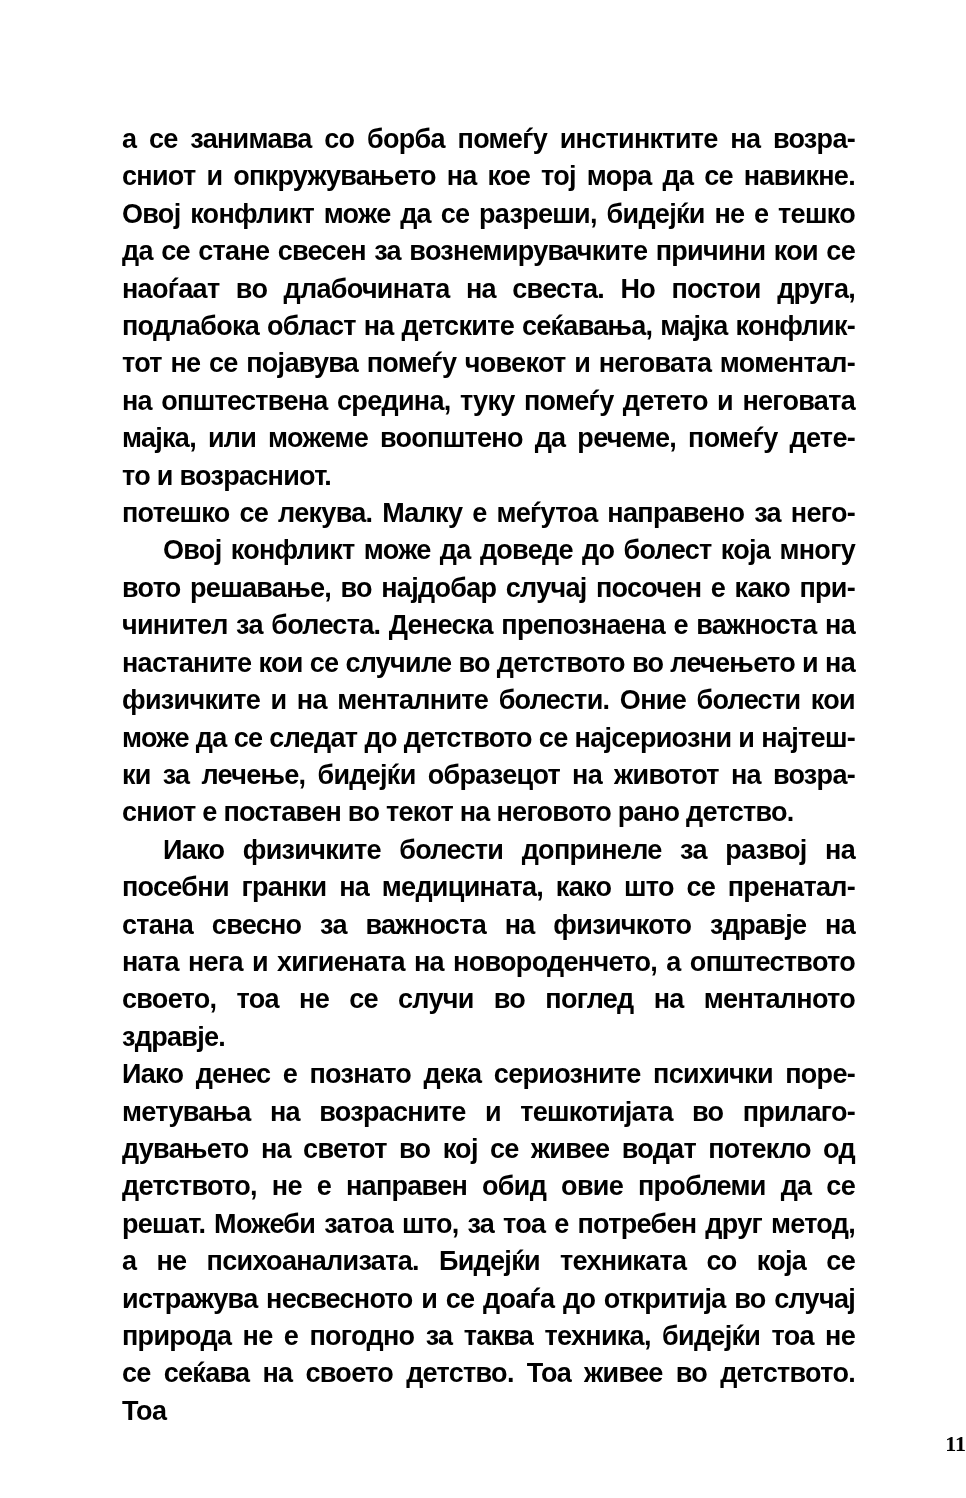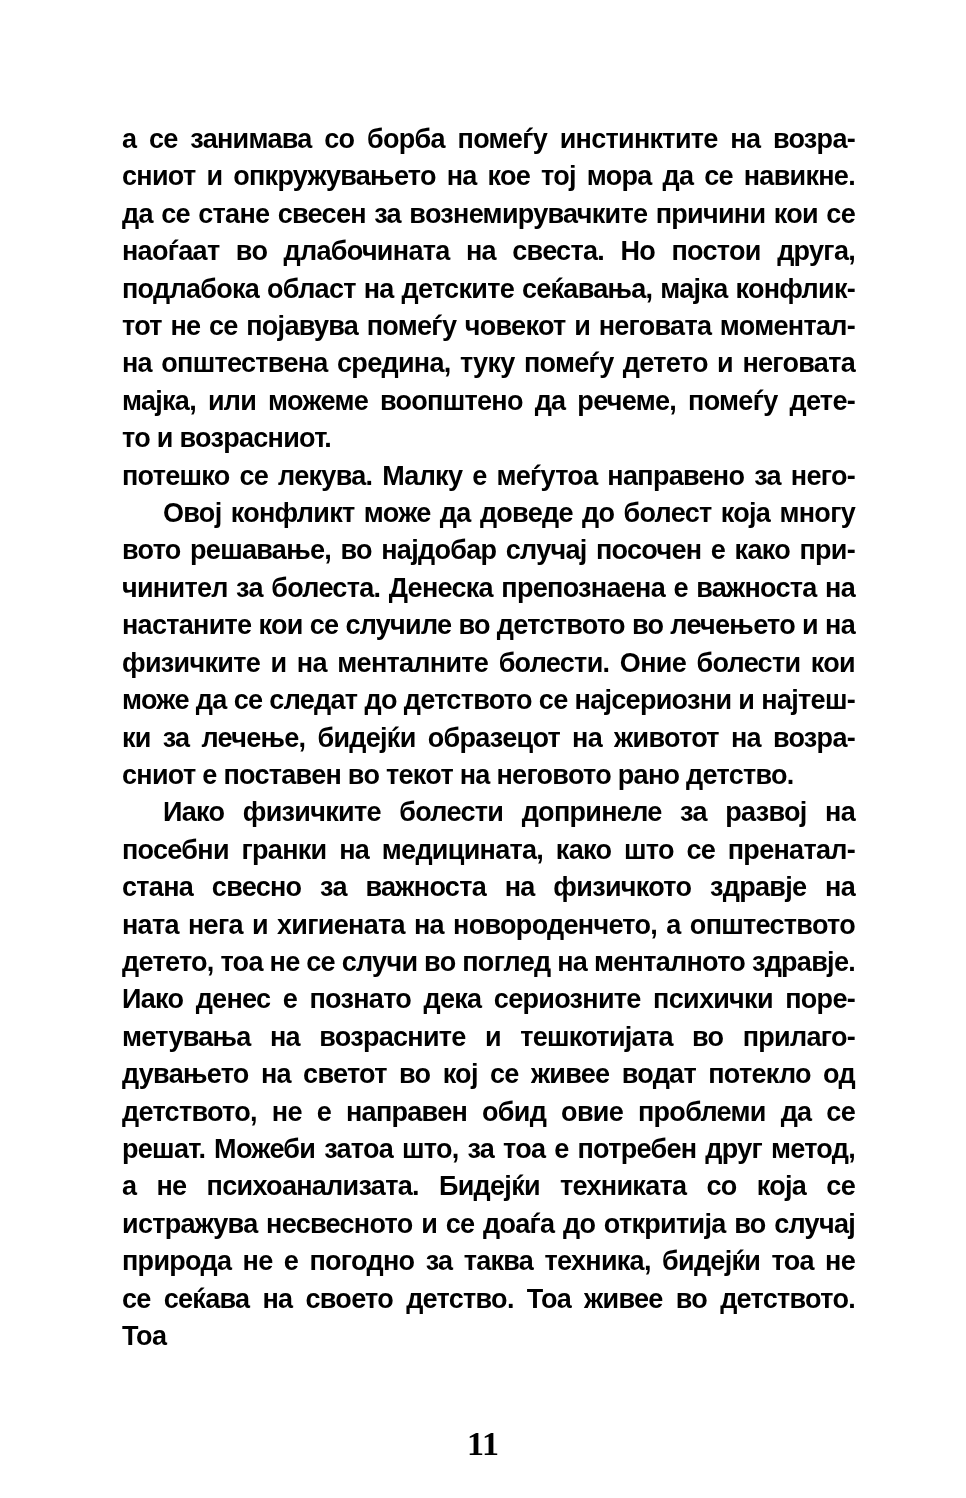--- a/index.html
+++ b/index.html
@@ -45,35 +45,36 @@
     text-align-last: left;
   }
   .line.first-indented {
     text-indent: 41px;
   }
   .page-number {
     position: absolute;
     top: 1424px;
     left: 0;
     width: 100%;
-    text-align: center;
+    text-align: right;
     font-family: "Liberation Serif", serif;
-    font-size: 34px;
+    font-size: 22px;
     line-height: 40px;
     color: #000000;
   }
 </style>
 </head>
 <body>
 
 <div class="page">
   <div class="text-block">
       <div class="para">
         <div class="line">а се занимава со борба помеѓу инстинктите на возра-</div>
         <div class="line">сниот и опкружувањето на кое тој мора да се навикне.</div>
+        <div class="line">Овој конфликт може да се разреши, бидејќи не е тешко</div>
         <div class="line">да се стане свесен за вознемирувачките причини кои се</div>
         <div class="line">наоѓаат во длабочината на свеста. Но постои друга,</div>
         <div class="line">подлабока област на детските сеќавања, мајка конфлик-</div>
         <div class="line">тот не се појавува помеѓу човекот и неговата моментал-</div>
         <div class="line">на општествена средина, туку помеѓу детето и неговата</div>
         <div class="line">мајка, или можеме воопштено да речеме, помеѓу дете-</div>
         <div class="line para-last">то и возрасниот.</div>
       </div>
       <div class="para">
         <div class="line">потешко се лекува. Малку е меѓутоа направено за него-</div>
@@ -84,21 +85,21 @@
         <div class="line">физичките и на менталните болести. Оние болести кои</div>
         <div class="line">може да се следат до детството се најсериозни и најтеш-</div>
         <div class="line">ки за лечење, бидејќи образецот на животот на возра-</div>
         <div class="line para-last">сниот е поставен во текот на неговото рано детство.</div>
       </div>
       <div class="para">
         <div class="line first-indented">Иако физичките болести допринеле за развој на</div>
         <div class="line">посебни гранки на медицината, како што се пренатал-</div>
         <div class="line">стана свесно за важноста на физичкото здравје на</div>
         <div class="line">ната нега и хигиената на новороденчето, а општеството</div>
-        <div class="line">детето, тоа не се случи во поглед на менталното здравје.</div>
+        <div class="line">своето, тоа не се случи во поглед на менталното здравје.</div>
         <div class="line">Иако денес е познато дека сериозните психички поре-</div>
         <div class="line">метувања на возрасните и тешкотијата во прилаго-</div>
         <div class="line">дувањето на светот во кој се живее водат потекло од</div>
         <div class="line">детството, не е направен обид овие проблеми да се</div>
         <div class="line">решат. Можеби затоа што, за тоа е потребен друг метод,</div>
         <div class="line">а не психоанализата. Бидејќи техниката со која се</div>
         <div class="line">истражува несвесното и се доаѓа до откритија во случај</div>
         <div class="line">природа не е погодно за таква техника, бидејќи тоа не</div>
         <div class="line">се сеќава на своето детство. Тоа живее во детството. Тоа</div>
       </div>

